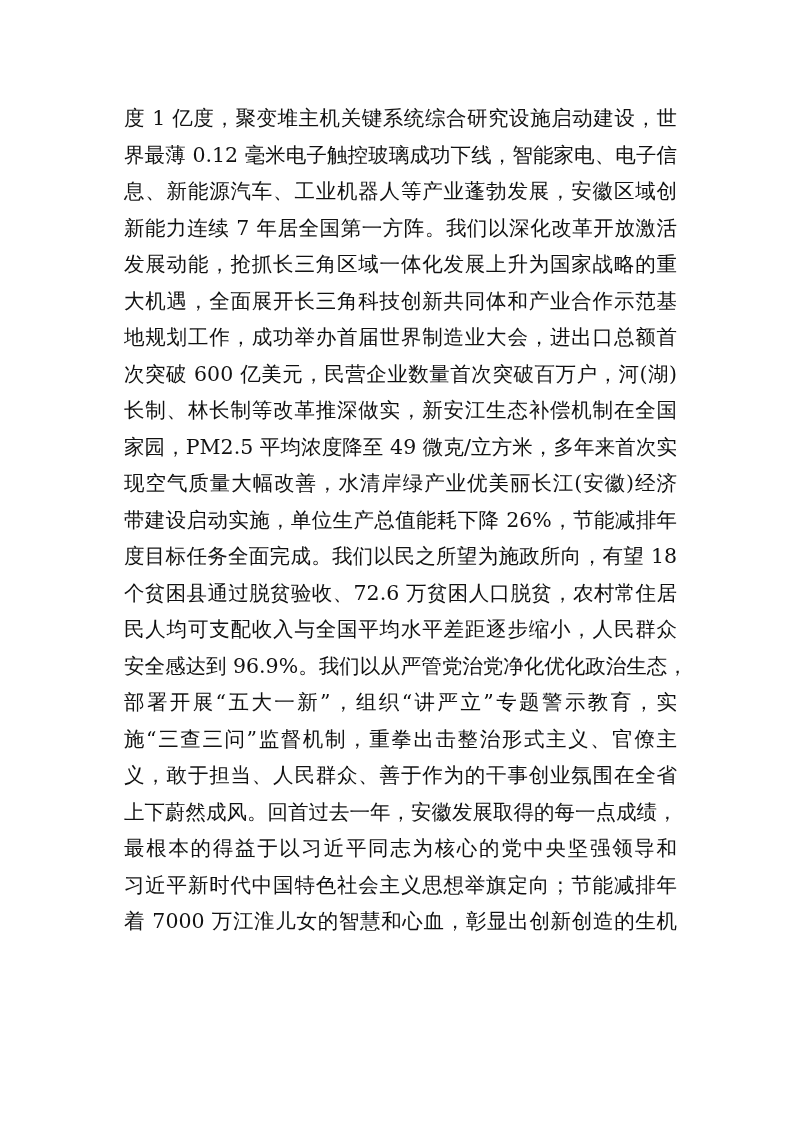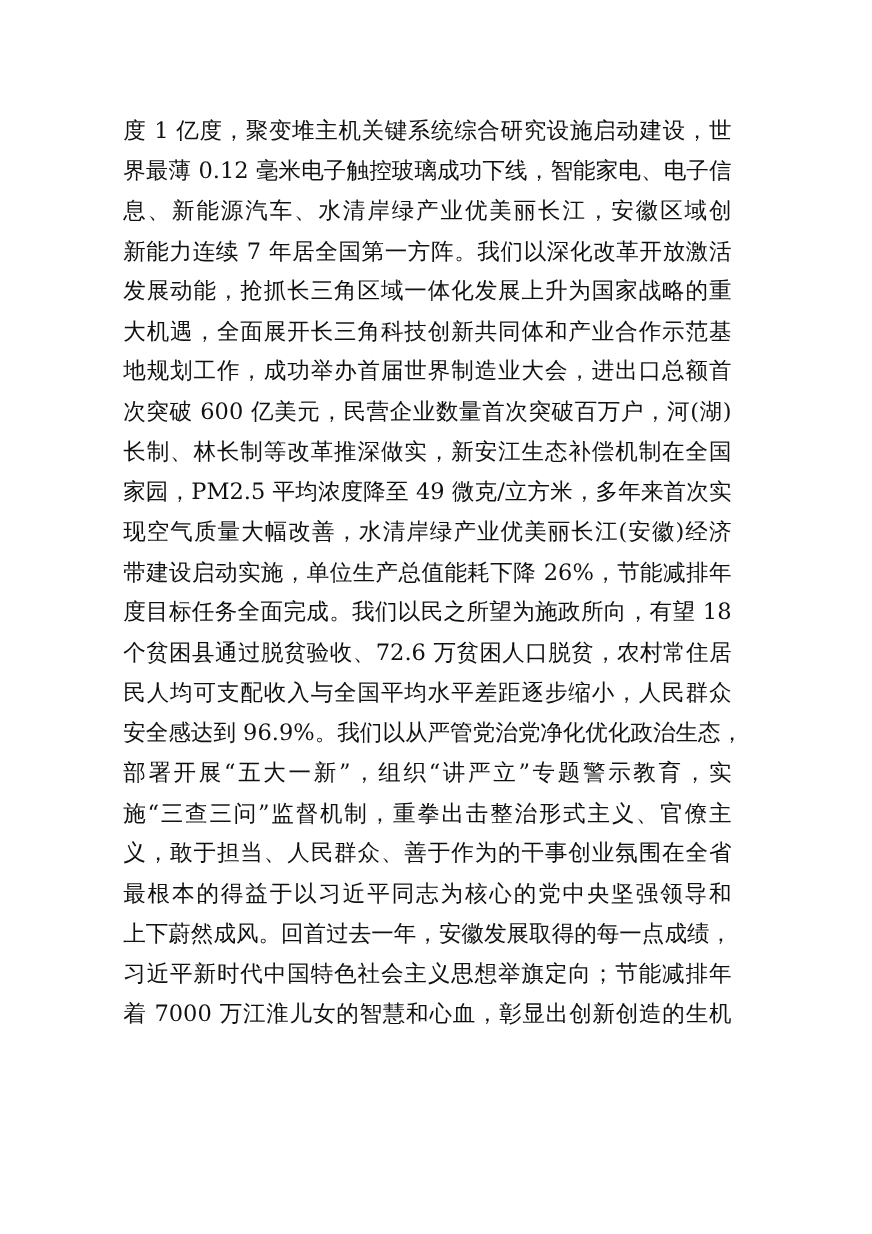--- a/index.html
+++ b/index.html
@@ -1,19 +1,19 @@
 <!DOCTYPE html>
 <html><head>
   <meta charset="utf-8">
   <style>
     html, body { margin: 0; padding: 0; background: #ffffff; }
     body { width: 793px; height: 1122px; position: relative; overflow: hidden; }
     .page {
       position: absolute;
-      left: 112px;
+      left: 124px;
       top: 100px;
       width: 553px;
     }
     .line {
       height: 36.5px;
       line-height: 36.5px;
       font-family: "DejaVu Serif", "Liberation Serif", serif;
       font-size: 20.5px;
       color: #111111;
       white-space: nowrap;
@@ -21,34 +21,34 @@
       text-align-last: justify;
       letter-spacing: 0px;
     }
   </style>
 </head>
 <body>
 
 <div class="page">
   <div class="line">度 1 亿度，聚变堆主机关键系统综合研究设施启动建设，世</div>
   <div class="line">界最薄 0.12 毫米电子触控玻璃成功下线，智能家电、电子信</div>
-  <div class="line">息、新能源汽车、水清岸绿产业优美丽长江，安徽区域创</div>
+  <div class="line">息、新能源汽车、工业机器人等产业蓬勃发展，安徽区域创</div>
   <div class="line">新能力连续 7 年居全国第一方阵。我们以深化改革开放激活</div>
   <div class="line">发展动能，抢抓长三角区域一体化发展上升为国家战略的重</div>
   <div class="line">大机遇，全面展开长三角科技创新共同体和产业合作示范基</div>
   <div class="line">地规划工作，成功举办首届世界制造业大会，进出口总额首</div>
   <div class="line">次突破 600 亿美元，民营企业数量首次突破百万户，河(湖)</div>
   <div class="line">长制、林长制等改革推深做实，新安江生态补偿机制在全国</div>
   <div class="line">家园，PM2.5 平均浓度降至 49 微克/立方米，多年来首次实</div>
   <div class="line">现空气质量大幅改善，水清岸绿产业优美丽长江(安徽)经济</div>
   <div class="line">带建设启动实施，单位生产总值能耗下降 26%，节能减排年</div>
   <div class="line">度目标任务全面完成。我们以民之所望为施政所向，有望 18</div>
   <div class="line">个贫困县通过脱贫验收、72.6 万贫困人口脱贫，农村常住居</div>
   <div class="line">民人均可支配收入与全国平均水平差距逐步缩小，人民群众</div>
   <div class="line">安全感达到 96.9%。我们以从严管党治党净化优化政治生态，</div>
   <div class="line">部署开展“五大一新”，组织“讲严立”专题警示教育，实</div>
   <div class="line">施“三查三问”监督机制，重拳出击整治形式主义、官僚主</div>
   <div class="line">义，敢于担当、人民群众、善于作为的干事创业氛围在全省</div>
+  <div class="line">上下蔚然成风。回首过去一年，安徽发展取得的每一点成绩，</div>
   <div class="line">最根本的得益于以习近平同志为核心的党中央坚强领导和</div>
-  <div class="line">上下蔚然成风。回首过去一年，安徽发展取得的每一点成绩，</div>
   <div class="line">习近平新时代中国特色社会主义思想举旗定向；节能减排年</div>
   <div class="line">着 7000 万江淮儿女的智慧和心血，彰显出创新创造的生机</div>
 </div>
 
 </body></html>

